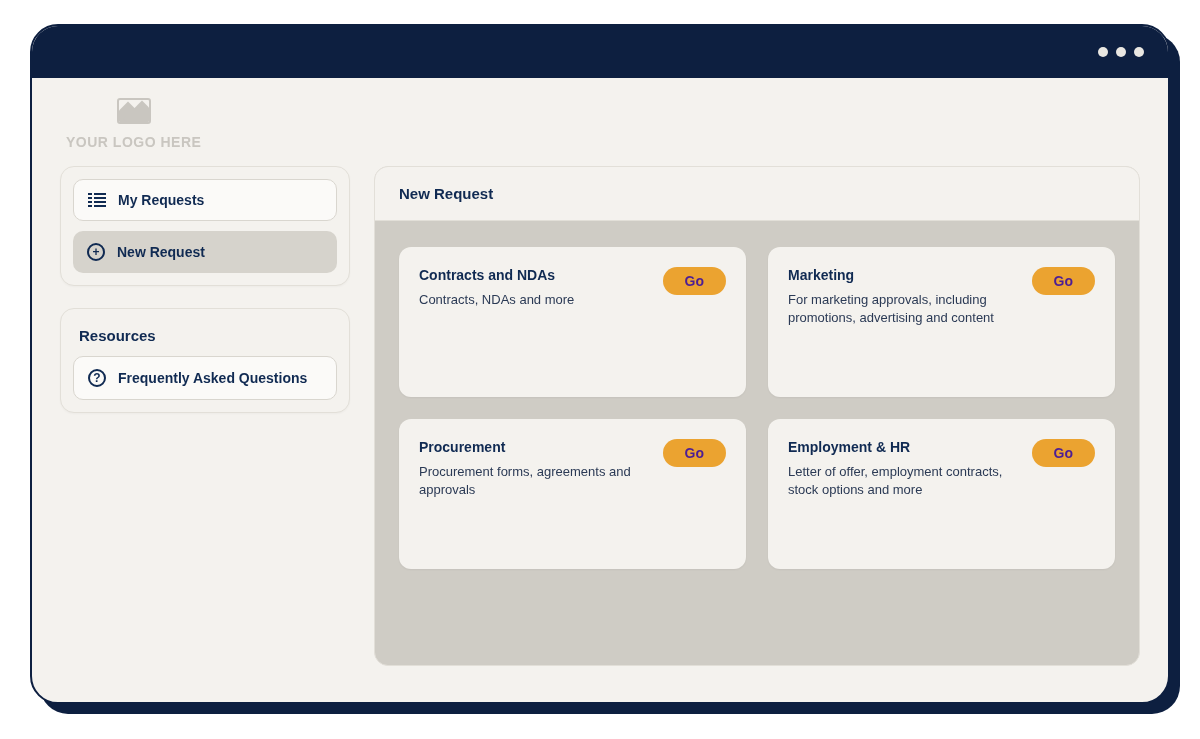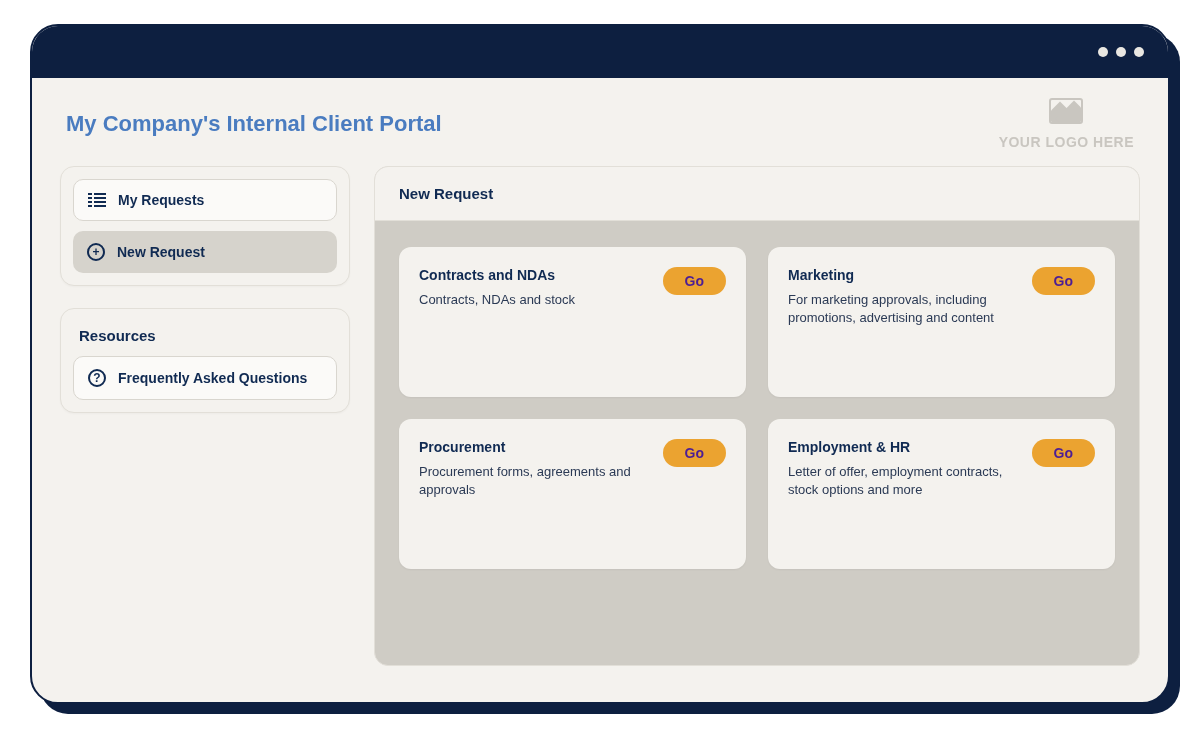--- a/index.html
+++ b/index.html
@@ -237,21 +237,20 @@
 <div class="device">
   <div class="titlebar">
     <div class="dots">
       <span class="dot"></span>
       <span class="dot"></span>
       <span class="dot"></span>
     </div>
   </div>
 
   <div class="header">
-    <div class="portal-title">My Company's Internal Client Portal</div>
     <div class="logo-ph">
       <span class="logo-box">
           <span class="logo-sun"></span>
         </span>
       <span>YOUR LOGO HERE</span>
     </div>
   </div>
 
   <div class="content">
     <aside class="sidebar">
@@ -276,21 +275,21 @@
     </aside>
 
     <main class="main">
       <div class="main-panel">
         <div class="main-header">New Request</div>
         <div class="grid">
 
           <div class="card">
             <div class="card-text">
               <div class="card-title">Contracts and NDAs</div>
-              <div class="card-desc">Contracts, NDAs and stock</div>
+              <div class="card-desc">Contracts, NDAs and more</div>
             </div>
             <button class="go-btn">Go</button>
           </div>
 
           <div class="card">
             <div class="card-text">
               <div class="card-title">Marketing</div>
               <div class="card-desc">For marketing approvals, including promotions, advertising and content</div>
             </div>
             <button class="go-btn">Go</button>

